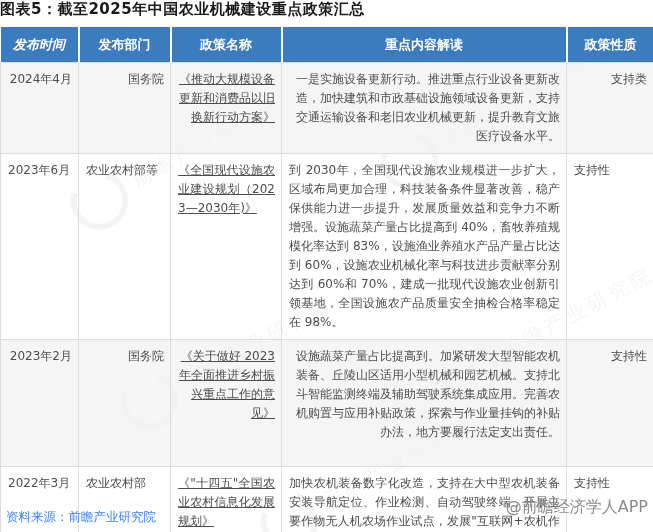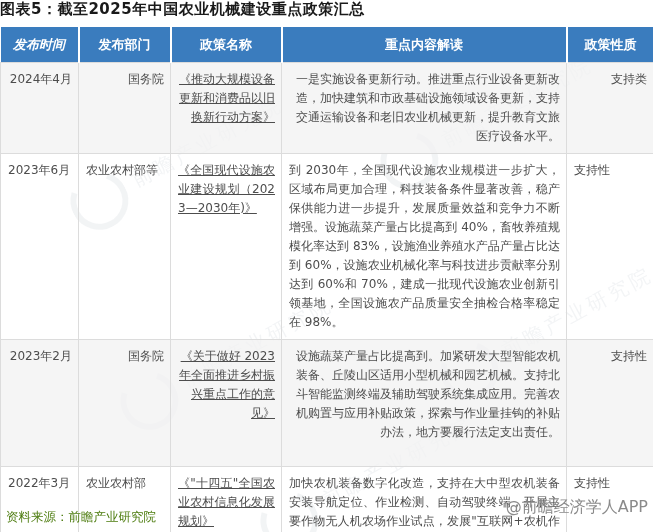--- a/index.html
+++ b/index.html
@@ -58,21 +58,21 @@
   .row-heights tr:nth-child(4) td{height:43px;}
   .footer{
     position:absolute;
     left:0;right:0;
     bottom:6px;
     height:20px;
     z-index:2;
   }
   .source{
     position:absolute;left:6px;bottom:0;
-    font-size:12.5px;color:#4d7c0f;
+    font-size:12.5px;color:#3b82f6;
   }
   .credit{
     position:absolute;right:5px;bottom:8px;
     font-size:16px;color:#8a8a8a;
   }
   
   .wm{
     position:absolute;
     z-index:1;
     opacity:0.07;

